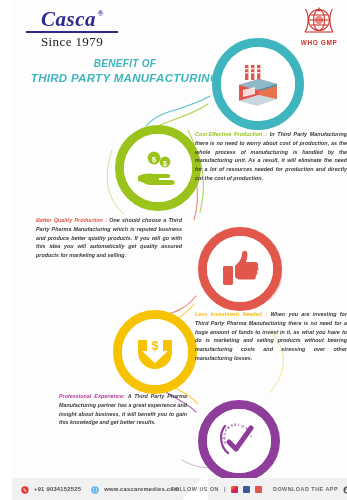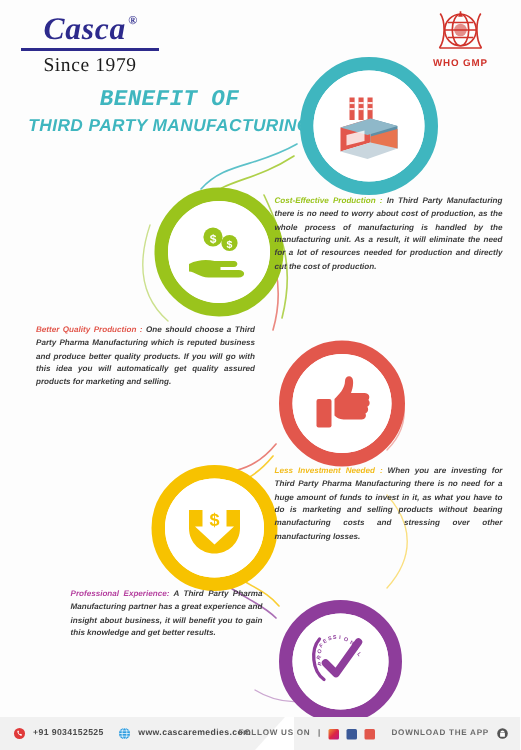--- a/index.html
+++ b/index.html
@@ -2,21 +2,21 @@
 <html><head>
 <meta charset="utf-8">
 <style>
   html,body{margin:0;padding:0;}
   body{
     width:347px;height:500px;overflow:hidden;
     background:#ffffff;
     font-family:"Liberation Sans",sans-serif;
     position:relative;
   }
-  .poster{position:absolute;inset:0;background:#fdfdfd;overflow:hidden;}
+  .poster{position:absolute;inset:0;background:#fdfdfd;overflow:hidden;margin-left:12px;}
 
   
   .header{position:absolute;top:0;left:0;width:347px;height:48px;}
   .brand{position:absolute;left:14px;top:9px;text-align:center;}
   .brand-name{
     font-family:"Liberation Serif",serif;
     font-style:italic;font-weight:700;font-size:21px;
     color:#2d2a8c;letter-spacing:.5px;line-height:1;
     position:relative;display:inline-block;padding-right:7px;
   }
@@ -32,21 +32,21 @@
   .who-label{
     font-size:6.5px;font-weight:700;color:#d0332b;letter-spacing:.6px;margin-top:1px;
   }
 
   
   .title-block{
     position:absolute;left:18px;top:57px;width:190px;text-align:center;
     color:#3fb6bf;font-style:italic;font-weight:700;line-height:1.35;
     letter-spacing:.3px;
   }
-  .title-l1{font-size:15px;font-family:Liberation Mono, monospace;}
+  .title-l1{font-size:10px;}
   .title-l2{font-size:11.5px;white-space:nowrap;}
 
   
   .ribbons{position:absolute;left:0;top:0;width:347px;height:500px;pointer-events:none;}
 
   
   .node{position:absolute;border-radius:50%;background:#ffffff;
         display:flex;align-items:center;justify-content:center;}
   .node .inner{
     width:100%;height:100%;border-radius:50%;background:#fff;

